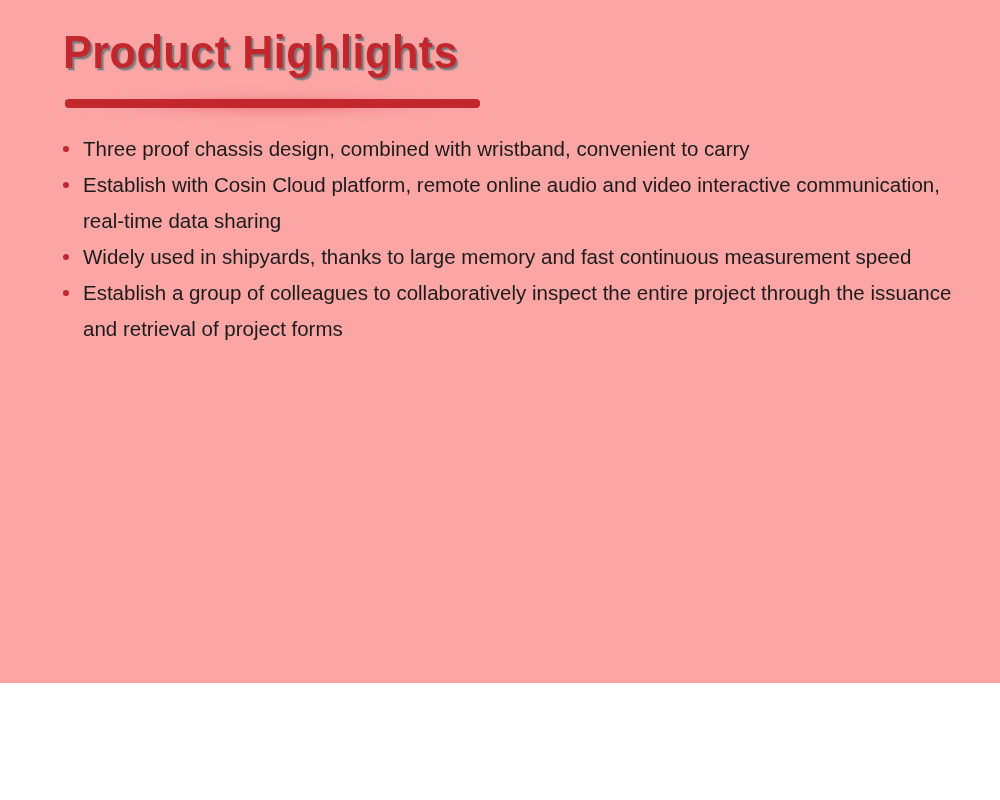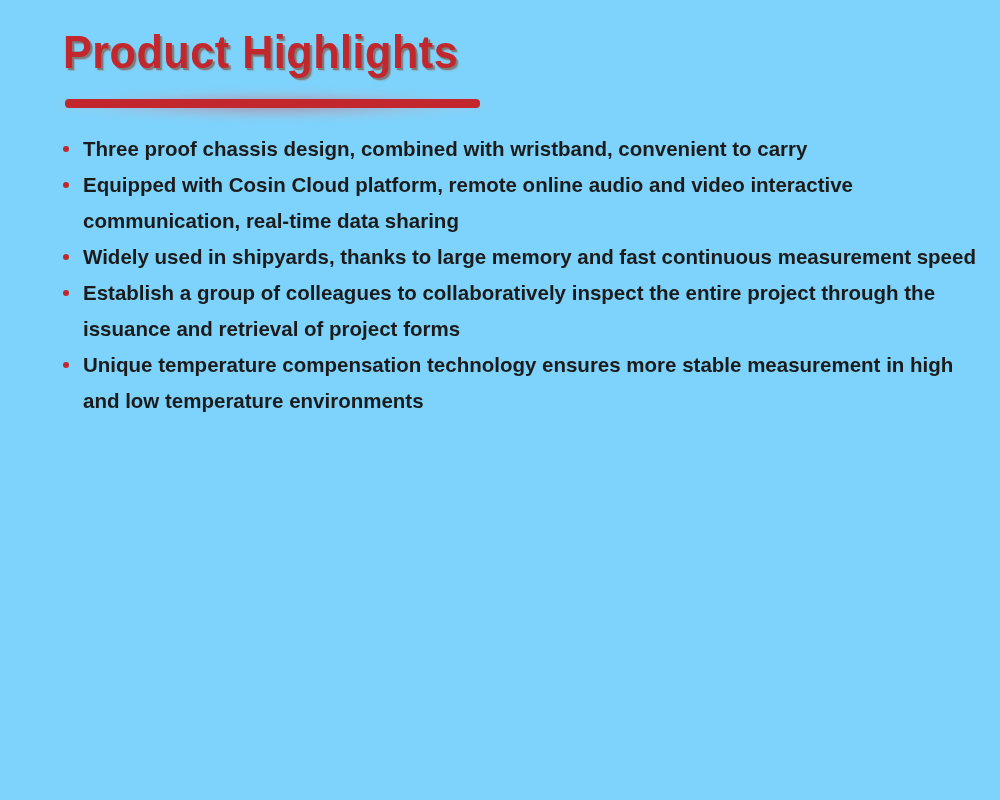--- a/index.html
+++ b/index.html
@@ -11,22 +11,22 @@
     width: 1000px;
     height: 800px;
     background: #ffffff;
     font-family: "Liberation Sans", sans-serif;
     overflow: hidden;
   }
 
   .slide {
     position: relative;
     width: 1000px;
-    height: 800px;
-    background: #7dd3fc;
+    height: 683px;
+    background: #fca5a5;
   }
 
   
   .title-block {
     position: absolute;
     left: 63px;
     top: 26px;
     width: 900px;
   }
 
@@ -90,21 +90,20 @@
   }
 
   .bullet-item {
     position: relative;
     padding-left: 21px;
     margin: 0 0 0 0;
     font-size: 20.5px;
     line-height: 36px;
     color: #1b1b1b;
     text-align: left;
-    font-weight: bold;
   }
 
   .bullet-marker {
     position: absolute;
     left: 1px;
     top: 15px;
     width: 6px;
     height: 6px;
     border-radius: 50%;
     background: #C0272D;
@@ -127,29 +126,25 @@
     </div>
   </div>
 
   <ul class="bullets">
     <li class="bullet-item">
       <span class="bullet-marker"></span>
       <span class="bullet-text">Three proof chassis design, combined with wristband, convenient to carry</span>
     </li>
     <li class="bullet-item">
       <span class="bullet-marker"></span>
-      <span class="bullet-text">Equipped with Cosin Cloud platform, remote online audio and video interactive communication, real-time data sharing</span>
+      <span class="bullet-text">Establish with Cosin Cloud platform, remote online audio and video interactive communication, real-time data sharing</span>
     </li>
     <li class="bullet-item">
       <span class="bullet-marker"></span>
       <span class="bullet-text">Widely used in shipyards, thanks to large memory and fast continuous measurement speed</span>
     </li>
     <li class="bullet-item">
       <span class="bullet-marker"></span>
       <span class="bullet-text">Establish a group of colleagues to collaboratively inspect the entire project through the issuance and retrieval of project forms</span>
     </li>
-    <li class="bullet-item">
-      <span class="bullet-marker"></span>
-      <span class="bullet-text">Unique temperature compensation technology ensures more stable measurement in high and low temperature environments</span>
-    </li>
   </ul>
 
 </div>
 
 </body></html>

